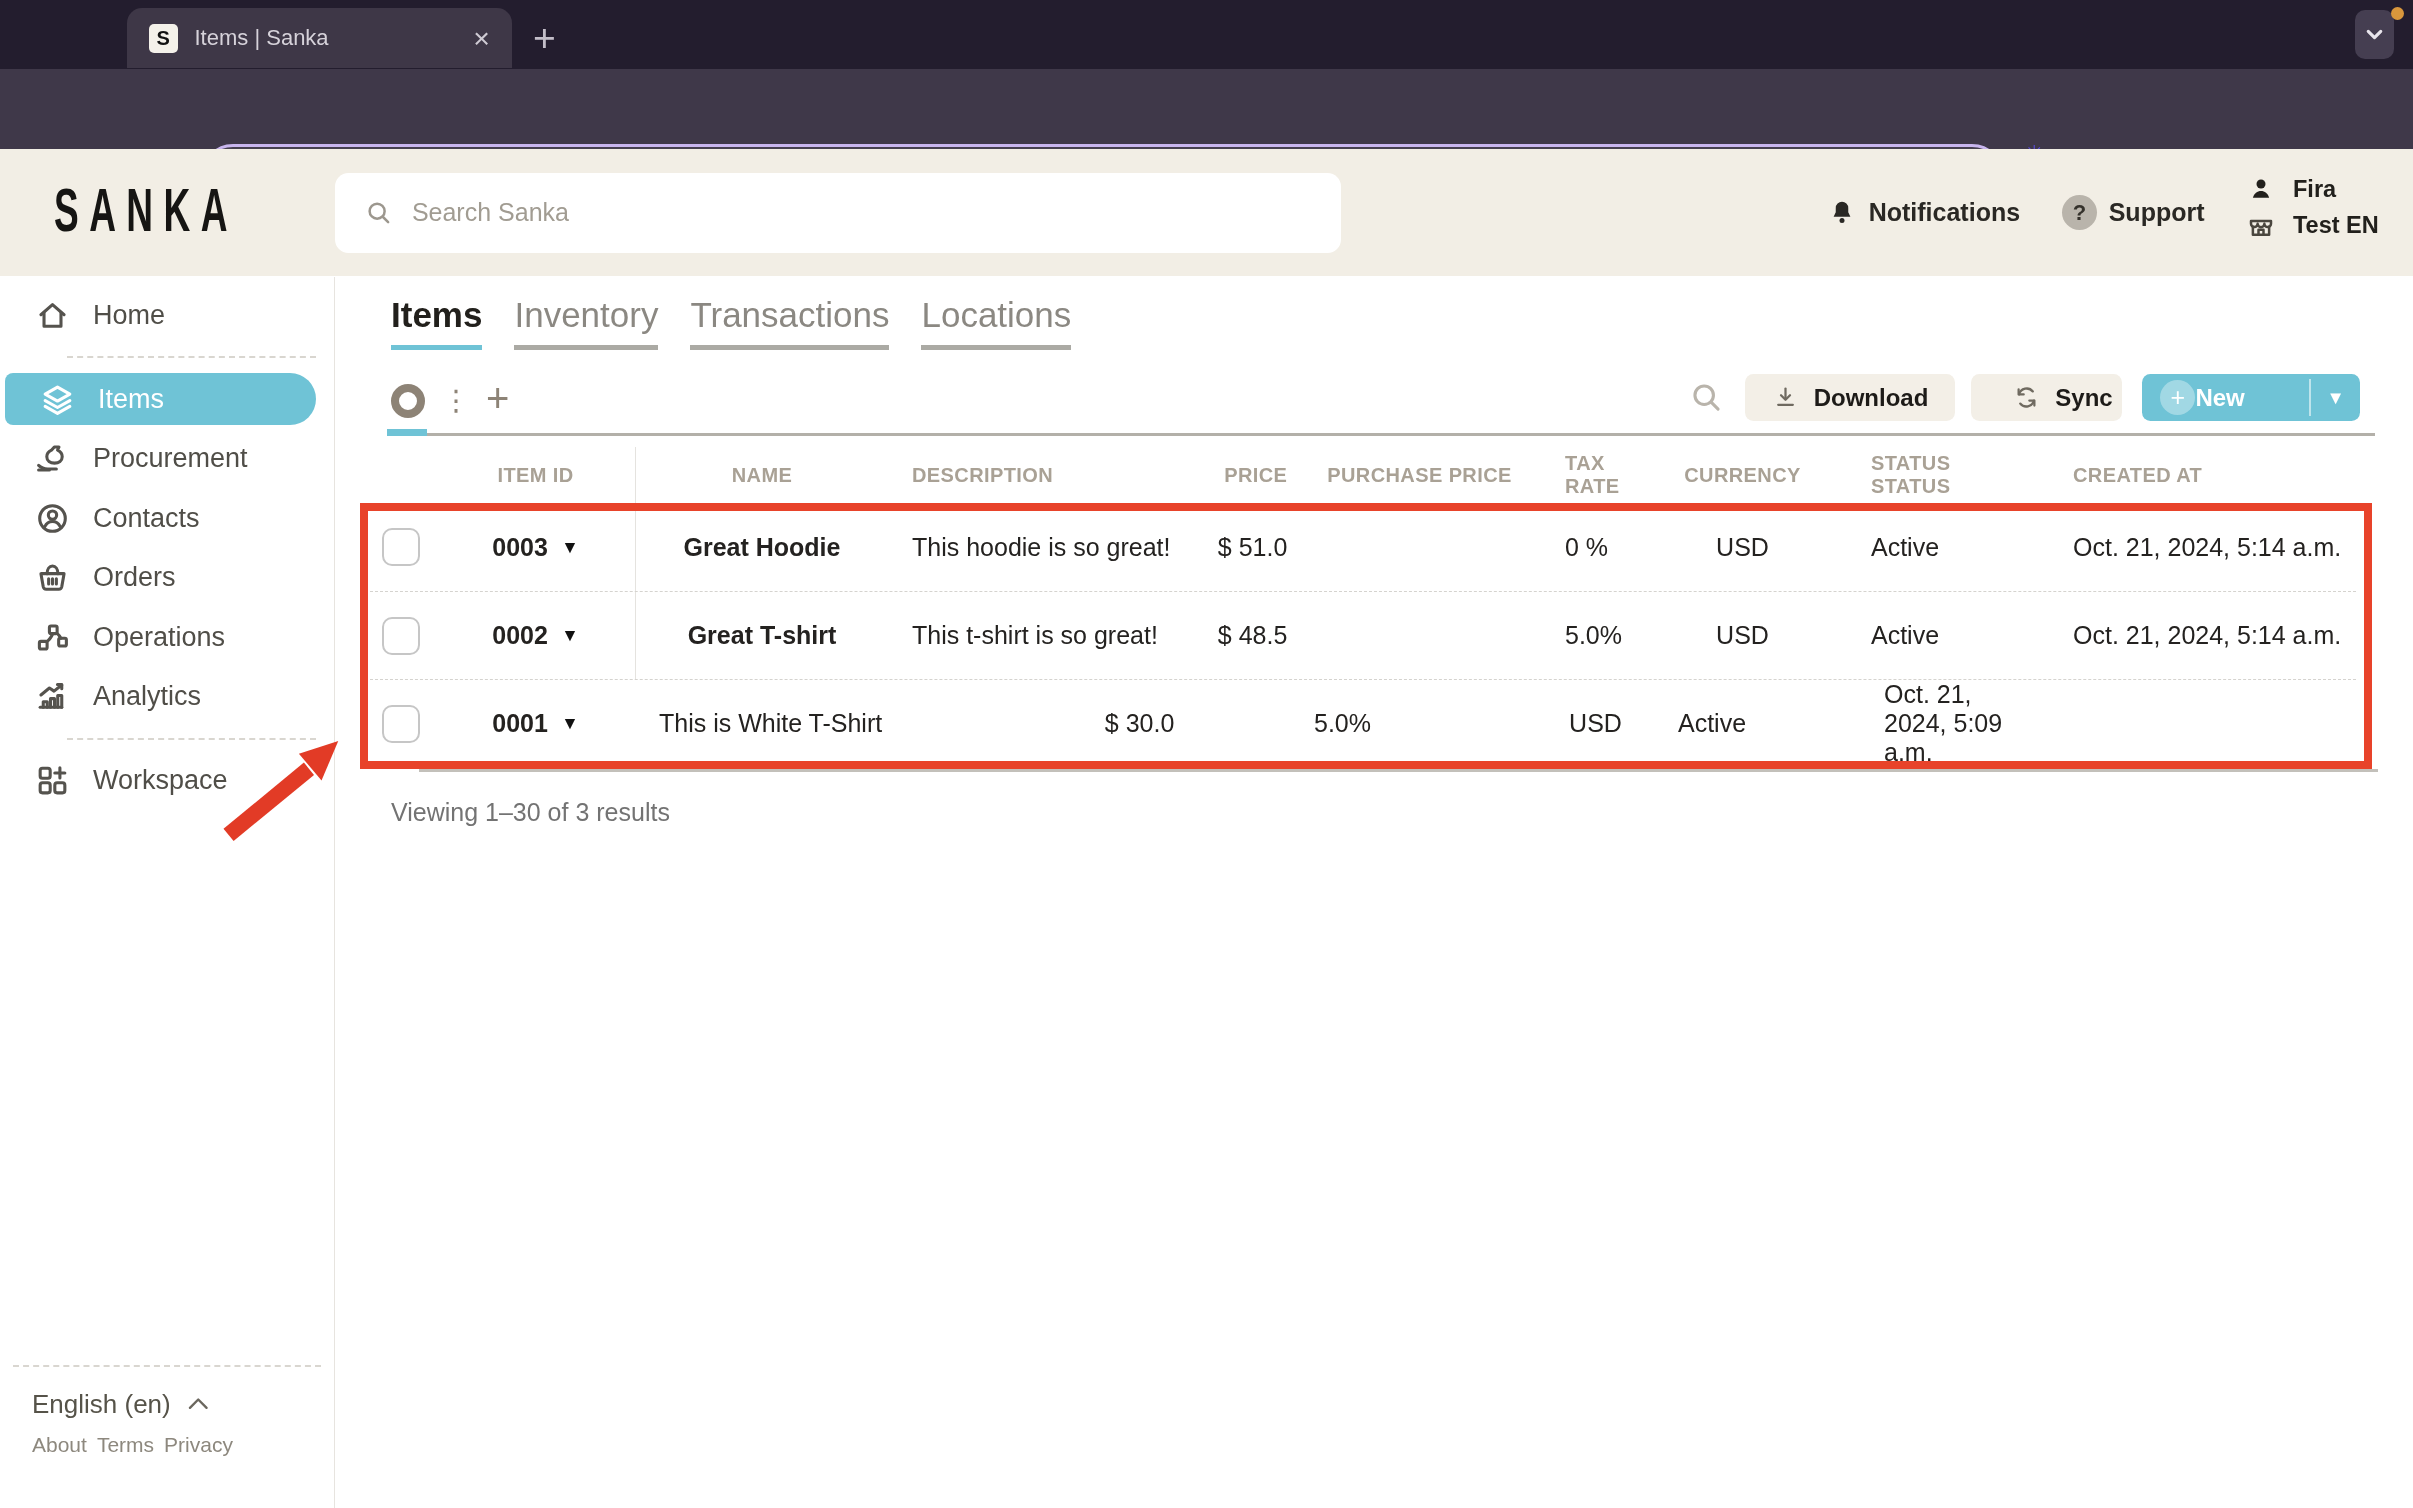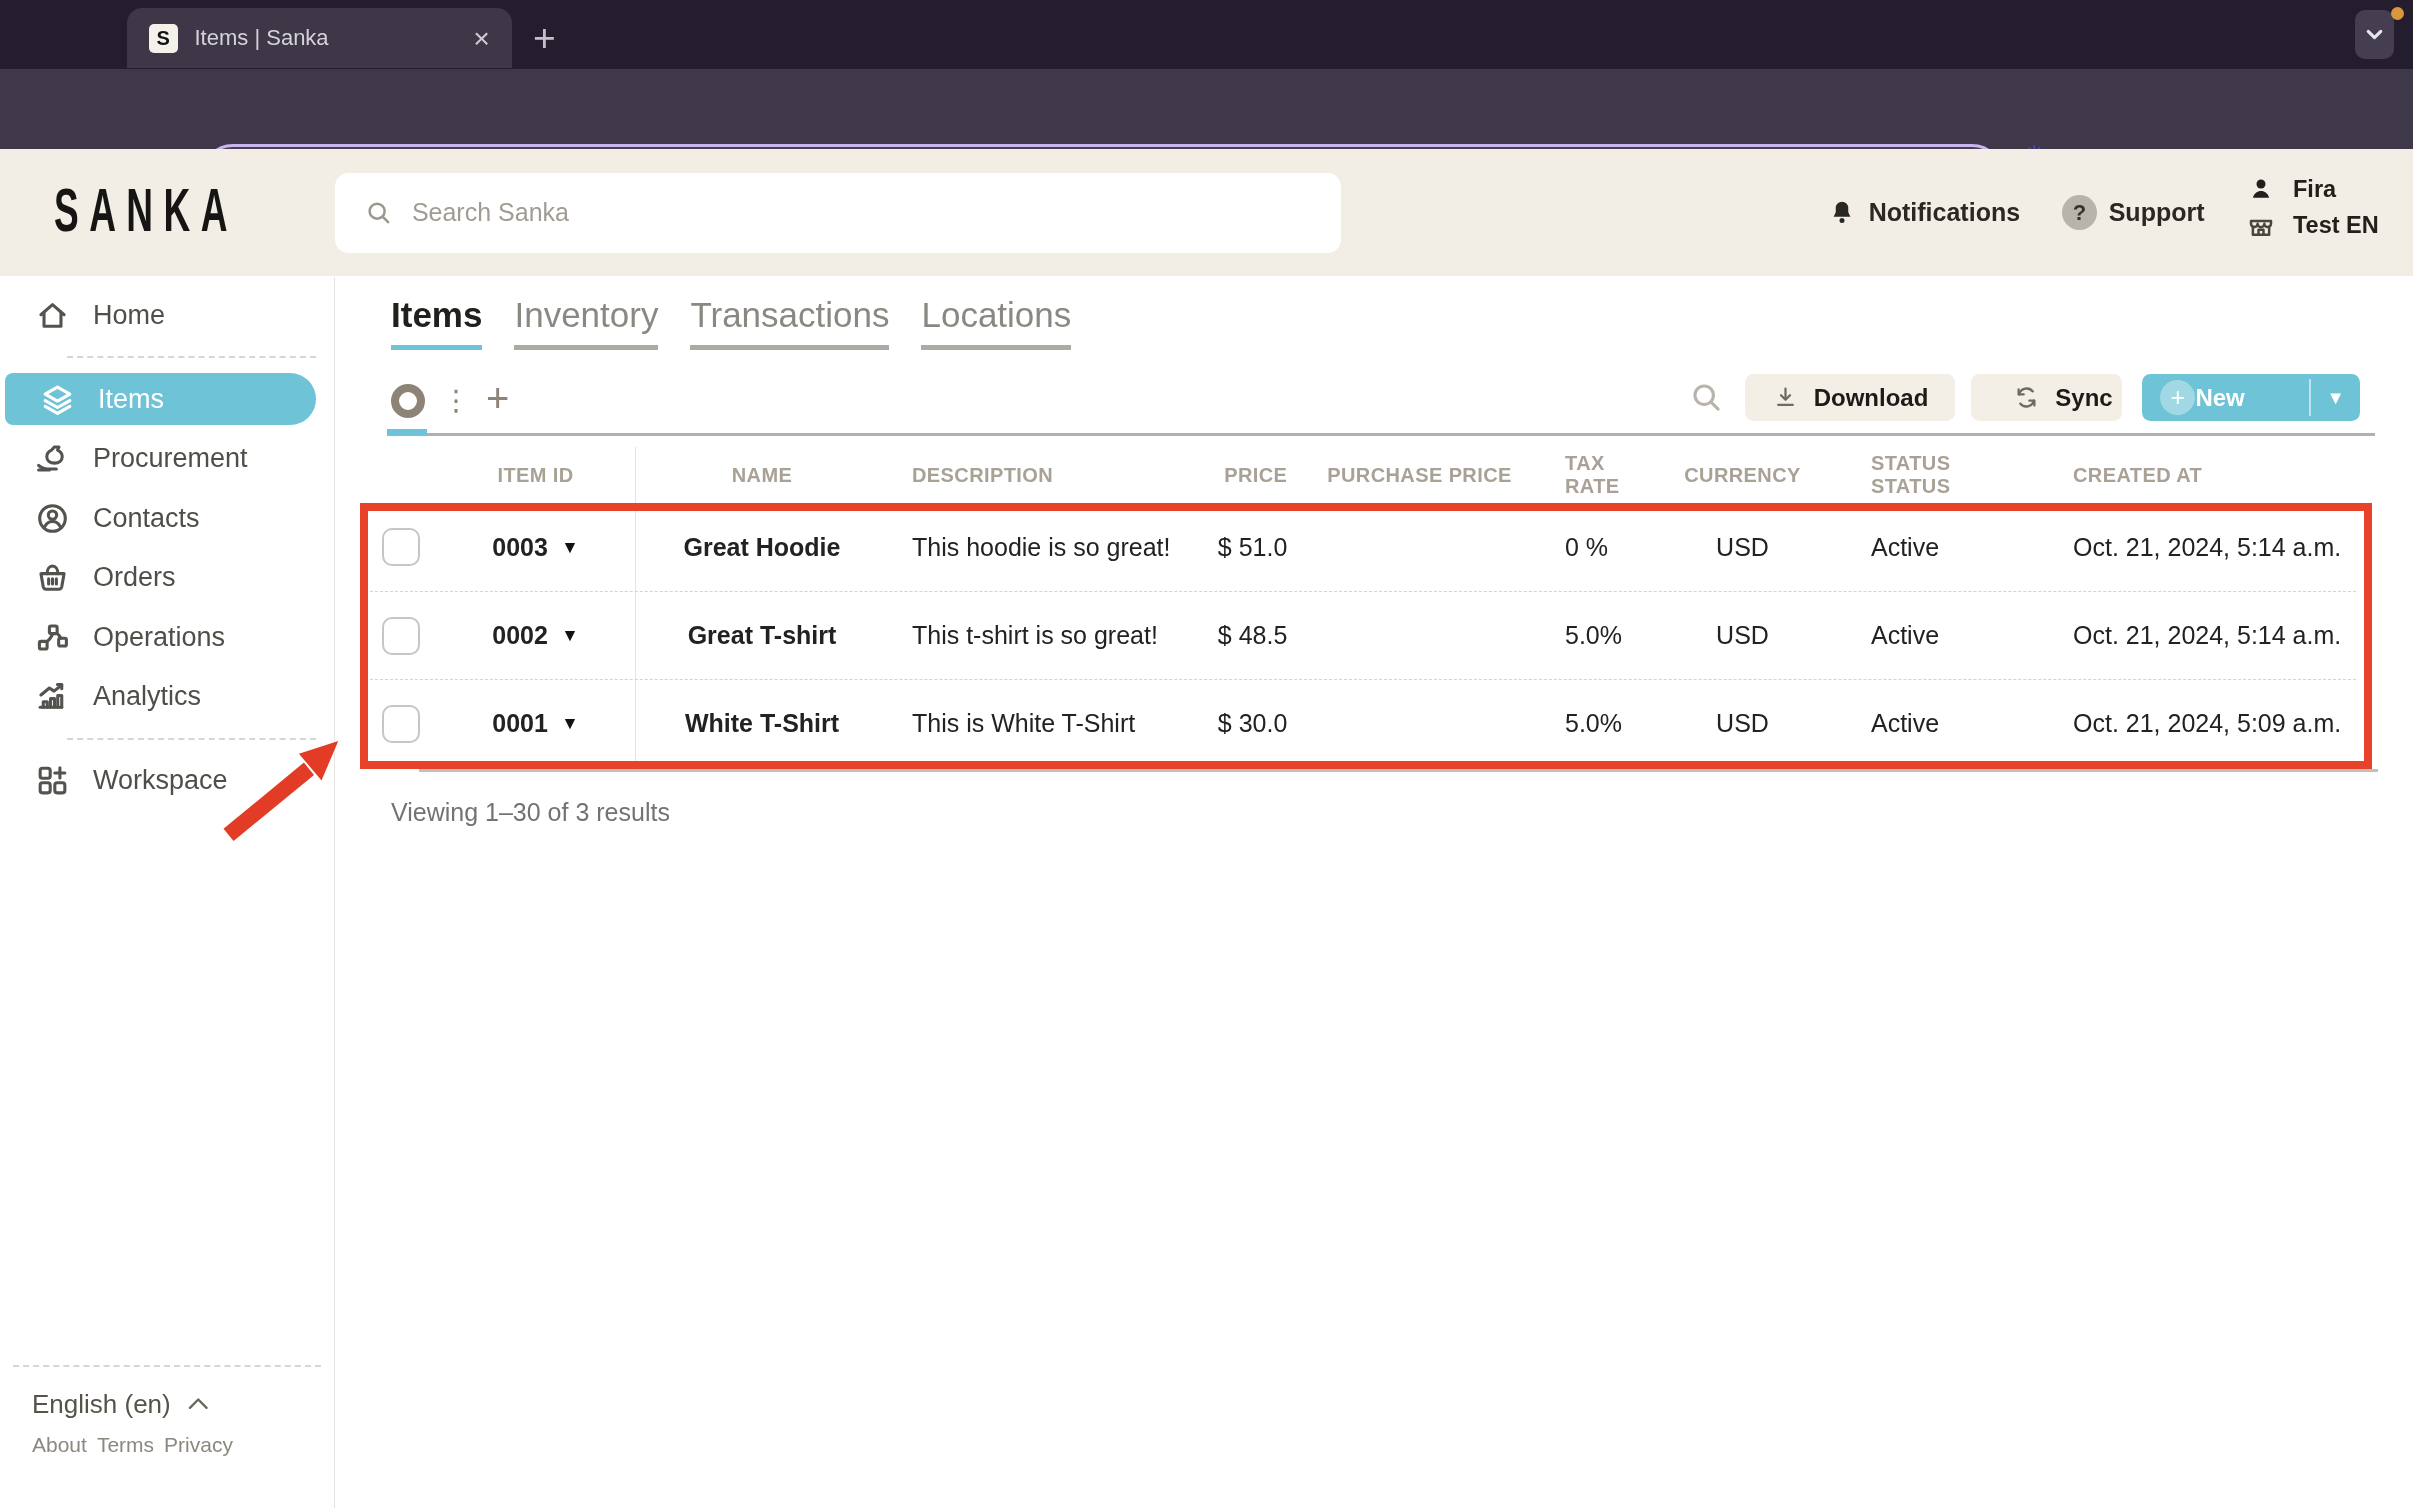--- a/index.html
+++ b/index.html
@@ -427,21 +427,20 @@
     </div>
 
     <div class="trow tbody-row">
       <div class="cb-cell">
           <span class="checkbox"></span>
         </div>
       <div class="id-cell">
           <span>0001</span>
           <span class="row-caret">▼</span>
         </div>
-      <div class="col-name">White T-Shirt</div>
       <div class="c-desc">This is White T-Shirt</div>
       <div class="c-right">$ 30.0</div>
       <div class="c-center"></div>
       <div class="c-tax">5.0%</div>
       <div class="c-center">USD</div>
       <div class="c-status">Active</div>
       <div class="c-created">Oct. 21, 2024, 5:09 a.m.</div>
     </div>
   </div>
 

